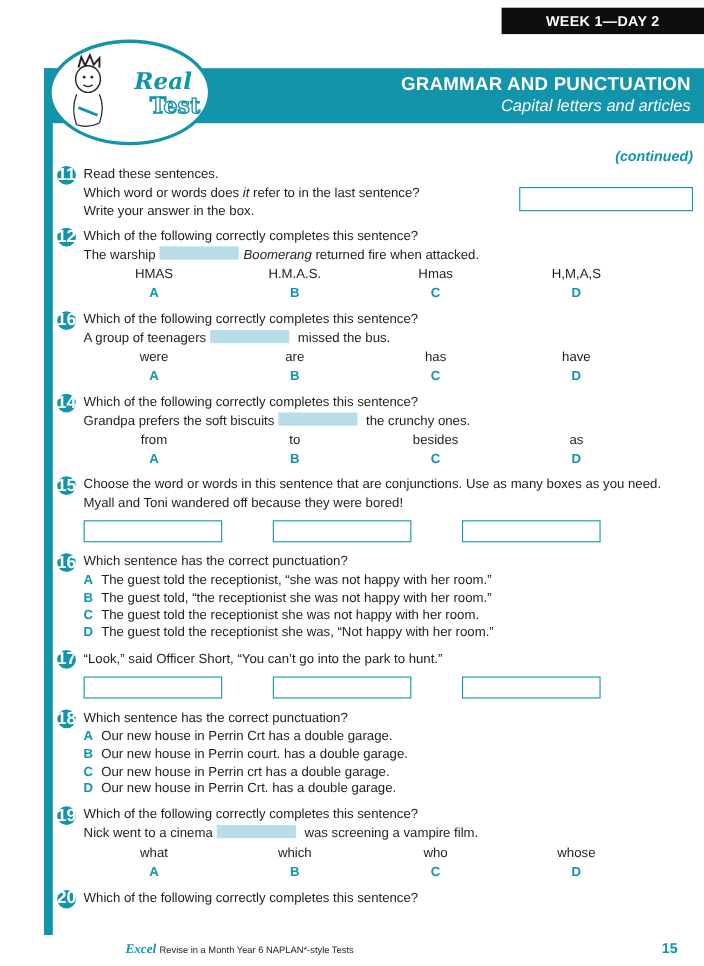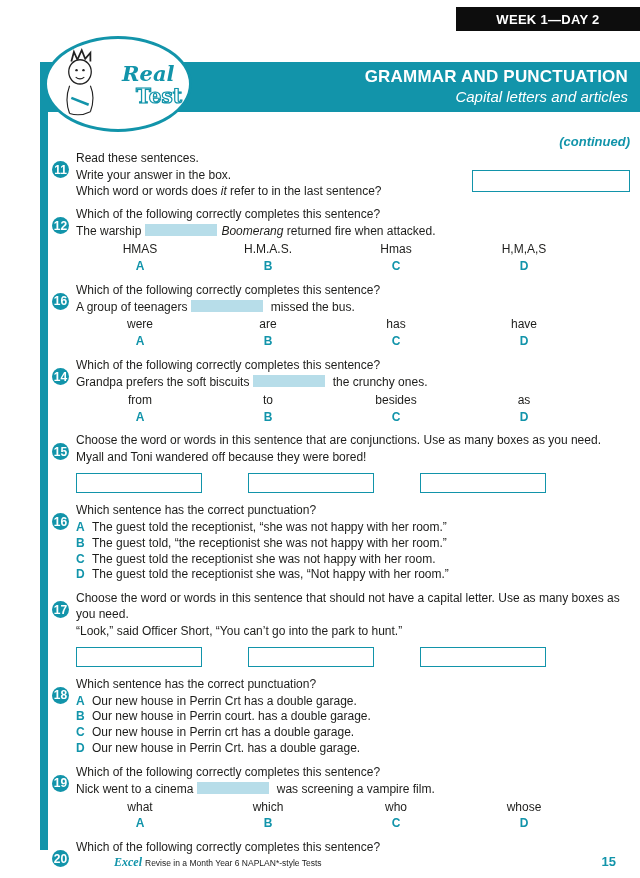--- a/index.html
+++ b/index.html
@@ -31,21 +31,21 @@
   }
   .logo-real { font-family:"DejaVu Serif", serif; font-style:italic; font-weight:bold; color:var(--teal); font-size:21px; line-height:1; }
   .logo-test { font-family:"DejaVu Serif", serif; font-weight:bold; font-size:20px; line-height:1; color:#fff;
     -webkit-text-stroke:1.2px var(--teal); text-shadow:0 0 1px var(--teal); margin-left:14px; margin-top:2px; }
   .continued { position:absolute; top:134px; right:10px; color:var(--teal); font-weight:bold; font-style:italic; font-size:13px; }
   
   .content { position:absolute; top:151px; left:52px; right:8px; }
   .q { display:flex; gap:7px; margin-bottom:8px; }
   .badge {
     flex:0 0 17px; width:17px; height:17px; border-radius:50%; background:var(--teal);
-    color:#fff; font-size:12px; font-weight:bold; display:flex; align-items:center; justify-content:center; margin-top:10px;
+    color:#fff; font-size:16px; font-weight:bold; display:flex; align-items:center; justify-content:center; margin-top:0;
   }
   .qbody { flex:1; line-height:1.32; }
   .prompt { margin-bottom:1px; }
   .nowrap { white-space:nowrap; }
   .sentence { margin:1px 0 1px 0; }
   .blank { display:inline-block; width:72px; height:12px; background:var(--highlight); vertical-align:-1px; margin:0 4px; }
   .opts { display:grid; grid-template-columns:repeat(4,1fr); width:512px; text-align:center; margin-top:2px; }
   .opt-word { color:var(--ink); }
   .opt-letter { color:var(--teal); font-weight:bold; margin-top:1px; }
   .q11row { display:flex; justify-content:space-between; align-items:flex-start; }
@@ -97,22 +97,22 @@
 <div class="continued">(continued)</div>
 
 <div class="content">
 
   <div class="q">
     <div class="badge">11</div>
     <div class="qbody">
       <div class="prompt">Read these sentences.</div>
       <div class="q11row">
         <div>
+          <div><span>Which word or words does </span><em class="itword">it</em><span> refer to in the last sentence?</span></div>
           <div>Write your answer in the box.</div>
-          <div><span>Which word or words does </span><em class="itword">it</em><span> refer to in the last sentence?</span></div>
         </div>
         <div class="ansbox"></div>
       </div>
     </div>
   </div>
 
   <div class="q">
     <div class="badge">12</div>
     <div class="qbody">
       <div class="prompt">Which of the following correctly completes this sentence?</div>
@@ -224,21 +224,20 @@
             <span class="mcl-letter">D</span>
             <span class="mci-text">The guest told the receptionist she was, “Not happy with her room.”</span>
           </div>
       </div>
     </div>
   </div>
 
   <div class="q">
     <div class="badge">17</div>
     <div class="qbody">
-      <div class="prompt">Choose the word or words in this sentence that should not have a capital letter. Use as many boxes as you need.</div>
       <div class="sentence">“Look,” said Officer Short, “You can’t go into the park to hunt.”</div>
       <div class="boxes">
         <div class="box"></div>
         <div class="box"></div>
         <div class="box"></div>
       </div>
     </div>
   </div>
 
   <div class="q">

